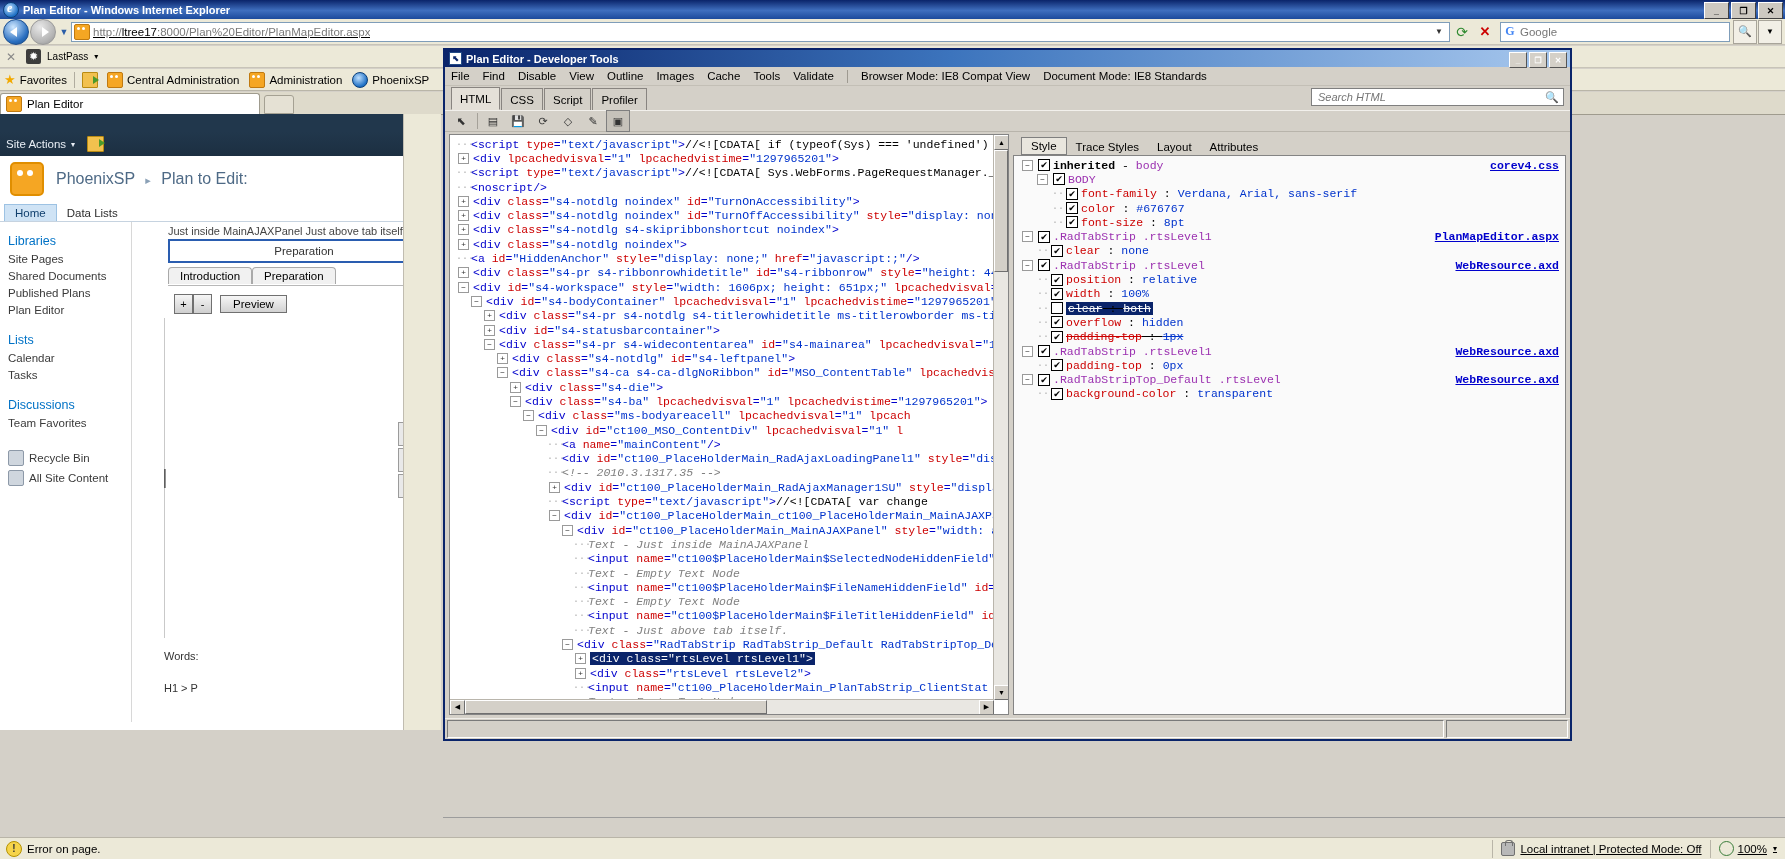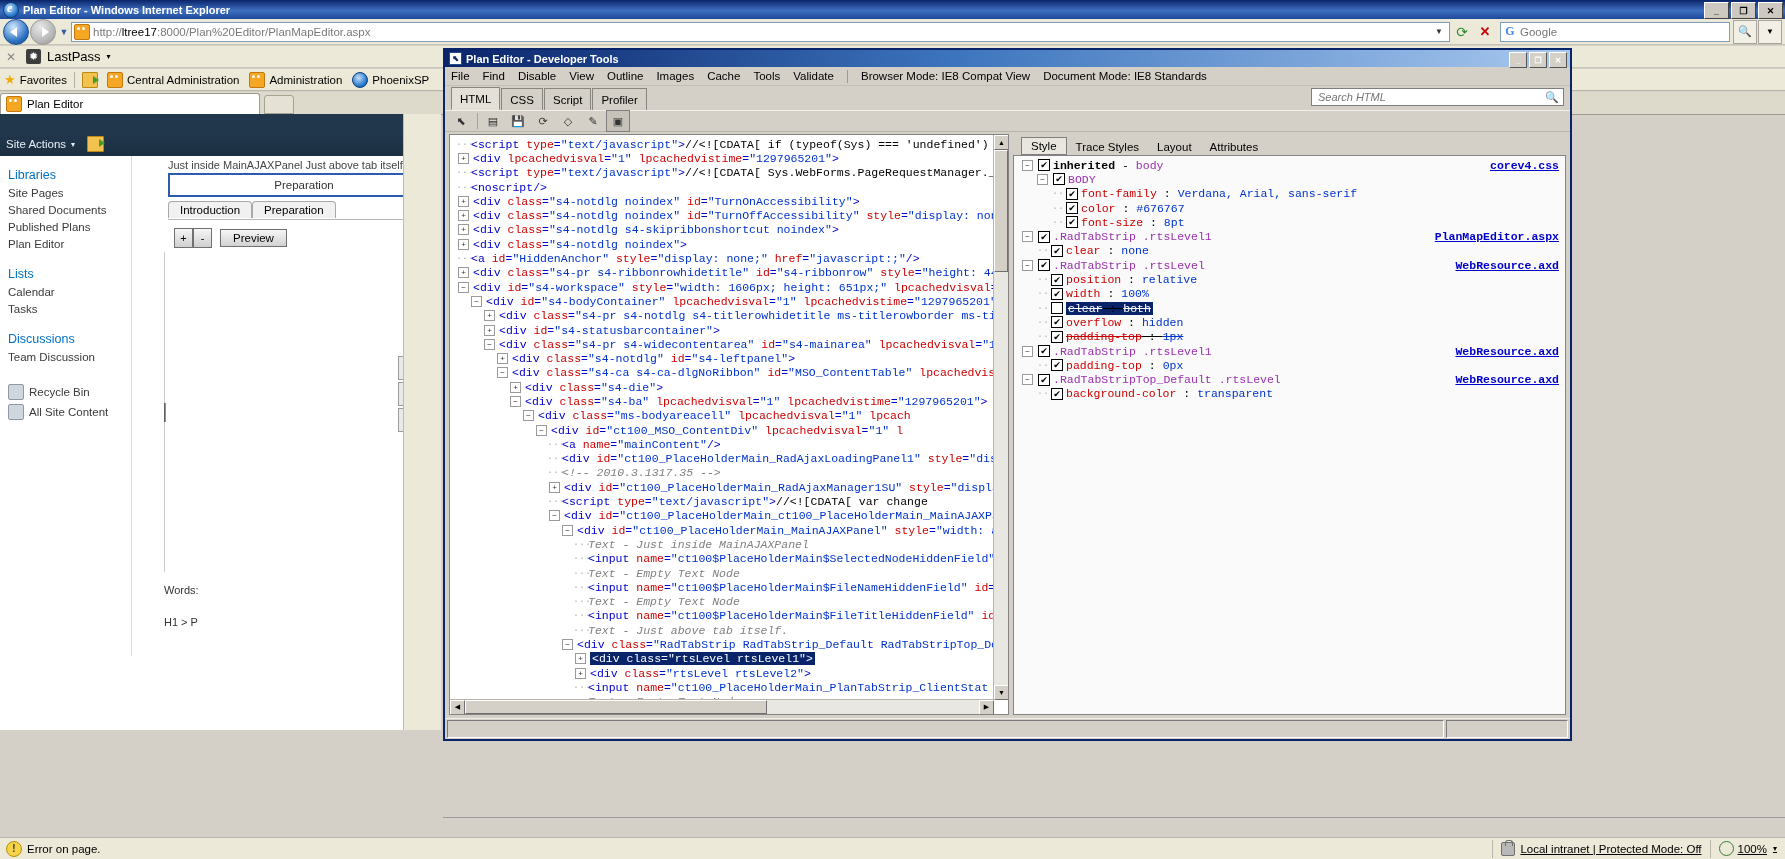--- a/index.html
+++ b/index.html
@@ -40,37 +40,37 @@
   .navback:after,.navfwd:after{content:"";position:absolute;top:7px;width:0;height:0;border-top:5px solid transparent;border-bottom:5px solid transparent;}
   .navback:after{left:6px;border-right:7px solid #fff;}
   .navfwd:after{right:6px;border-left:7px solid #fff;}
   .navdrop{width:14px;height:24px;display:flex;align-items:center;justify-content:center;color:#2a5da8;font-size:9px;}
   .addr-input{flex:1;height:20px;background:#fff;border:1px solid #7f9db9;display:flex;align-items:center;
     padding:0 2px;box-sizing:border-box;min-width:0;}
   .sp-ico{width:14px;height:14px;background:#f5a623;border:1px solid #c07a10;margin-right:3px;flex:0 0 auto;
     position:relative;border-radius:2px;}
   .sp-ico:before{content:"";position:absolute;left:2px;top:2px;width:3px;height:3px;border-radius:50%;background:#fff;}
   .sp-ico:after{content:"";position:absolute;left:7px;top:2px;width:3px;height:3px;border-radius:50%;background:#fff;}
-  .addr-url{font-size:11.5px;color:#000;white-space:nowrap;overflow:hidden;font-family:"Liberation Sans",sans-serif;}
+  .addr-url{font-size:11.5px;color:#000;white-space:nowrap;overflow:hidden;font-family:"Liberation Sans",sans-serif;text-decoration:underline;}
   .addr-url .dim{color:#7a7a7a;}
   .addr-drop{width:16px;height:18px;display:flex;align-items:center;justify-content:center;color:#333;font-size:8px;}
   .tbtn{width:22px;height:22px;display:flex;align-items:center;justify-content:center;margin-left:1px;flex:0 0 auto;}
   .search-box{width:230px;height:20px;background:#fff;border:1px solid #7f9db9;display:flex;align-items:center;
     margin-left:4px;padding:0 2px;box-sizing:border-box;flex:0 0 auto;}
   .g-ico{width:14px;height:14px;margin-right:3px;flex:0 0 auto;display:flex;align-items:center;justify-content:center;
     font-weight:bold;font-size:12px;color:#4285f4;font-family:"Liberation Serif",serif;}
   .searchbtns{display:flex;align-items:center;margin-left:2px;flex:0 0 auto;}
 
   
   .lp-row{position:absolute;left:0;top:46px;width:1785px;height:22px;background:#ece9d8;
     border-bottom:1px solid #c8c4b8;display:flex;align-items:center;padding-left:6px;box-sizing:border-box;}
   .lp-x{color:#888;margin-right:10px;font-size:12px;}
   .lp-ico{width:15px;height:15px;background:#3d3d3d;margin-right:6px;display:flex;align-items:center;
     justify-content:center;color:#fff;font-size:11px;border-radius:2px;}
-  .lp-label{font-size:13px;}
+  .lp-label{font-size:10px;}
   .lp-caret{margin-left:6px;font-size:8px;}
 
   
   .fav-row{position:absolute;left:0;top:69px;width:1785px;height:22px;background:#ece9d8;
     border-bottom:1px solid #b9b5a8;display:flex;align-items:center;padding-left:4px;box-sizing:border-box;font-size:11.5px;}
   .star{color:#f2a900;font-size:13px;margin-right:4px;}
   .fav-sep{width:1px;height:16px;background:#b0ac9f;margin:0 7px;}
   .fav-item{display:flex;align-items:center;margin-right:10px;white-space:nowrap;}
   .fav-item .mini{width:14px;height:14px;margin-right:4px;flex:0 0 auto;}
   .mini-sp{background:#f5a623;border:1px solid #c07a10;border-radius:2px;position:relative;}
@@ -311,34 +311,46 @@
     <div class="tab-new"></div>
   </div>
 
   <div class="sp-page">
     <div class="sp-topband"></div>
     <div class="sp-actionbar">
       <span class="sa-label">Site Actions</span>
       <span class="sa-caret">▾</span>
       <span class="sa-ico"></span>
     </div>
+    <div class="sp-head">
+      <div class="sp-logo"></div>
+      <div class="sp-bc">
+        <span>PhoenixSP</span>
+        <span class="sep">▸</span>
+        <span>Plan to Edit:</span>
+      </div>
+    </div>
+    <div class="sp-nav">
+      <div class="sp-navtab active">Home</div>
+      <div class="sp-navtab">Data Lists</div>
+    </div>
     <div class="sp-body">
       <div class="sp-left">
         <div class="sp-grp">Libraries</div>
         <div class="sp-link">Site Pages</div>
         <div class="sp-link">Shared Documents</div>
         <div class="sp-link">Published Plans</div>
         <div class="sp-link">Plan Editor</div>
         <div class="sp-gap"></div>
         <div class="sp-grp">Lists</div>
         <div class="sp-link">Calendar</div>
         <div class="sp-link">Tasks</div>
         <div class="sp-gap"></div>
         <div class="sp-grp">Discussions</div>
-        <div class="sp-link">Team Discussion</div>
+        <div class="sp-link">Team Favorites</div>
         <div class="sp-gap"></div>
         <div class="rb">
           <span class="rb-ico"></span>
           <span class="sp-link" style="margin:0;">Recycle Bin</span>
         </div>
         <div class="rb">
           <span class="rb-ico"></span>
           <span class="sp-link" style="margin:0;">All Site Content</span>
         </div>
       </div>

